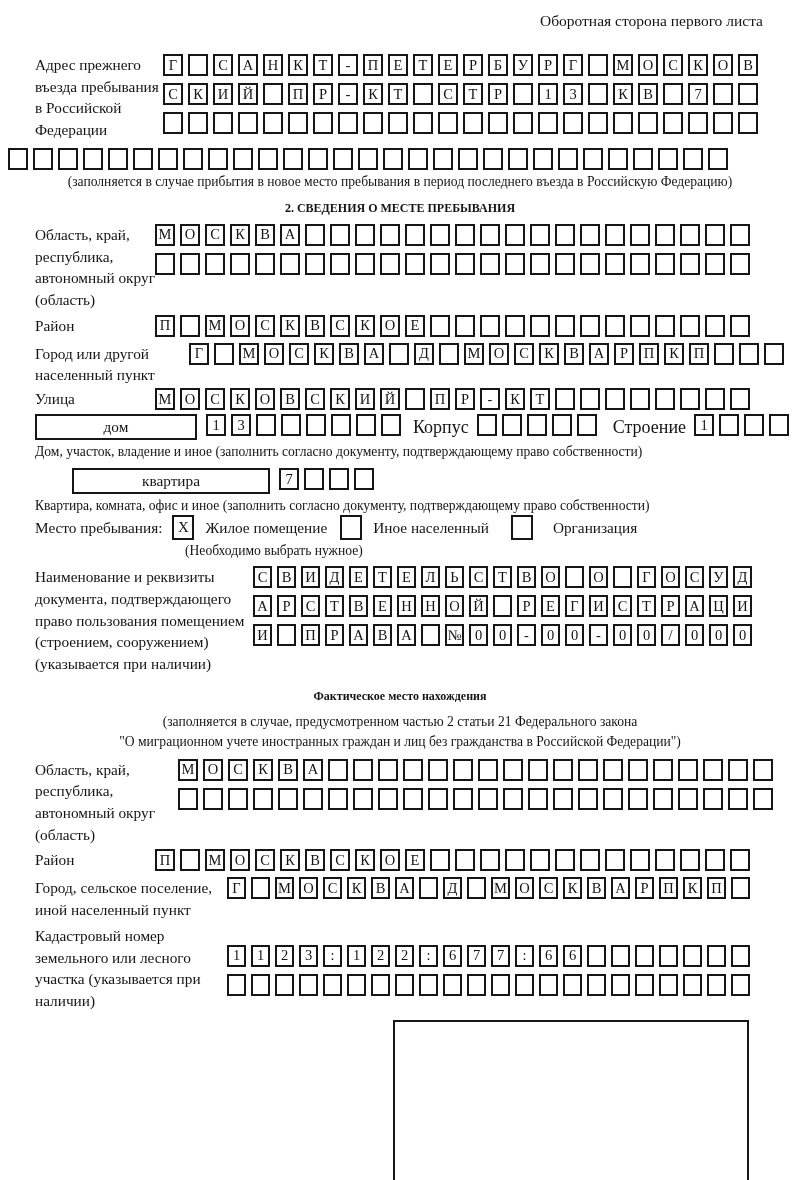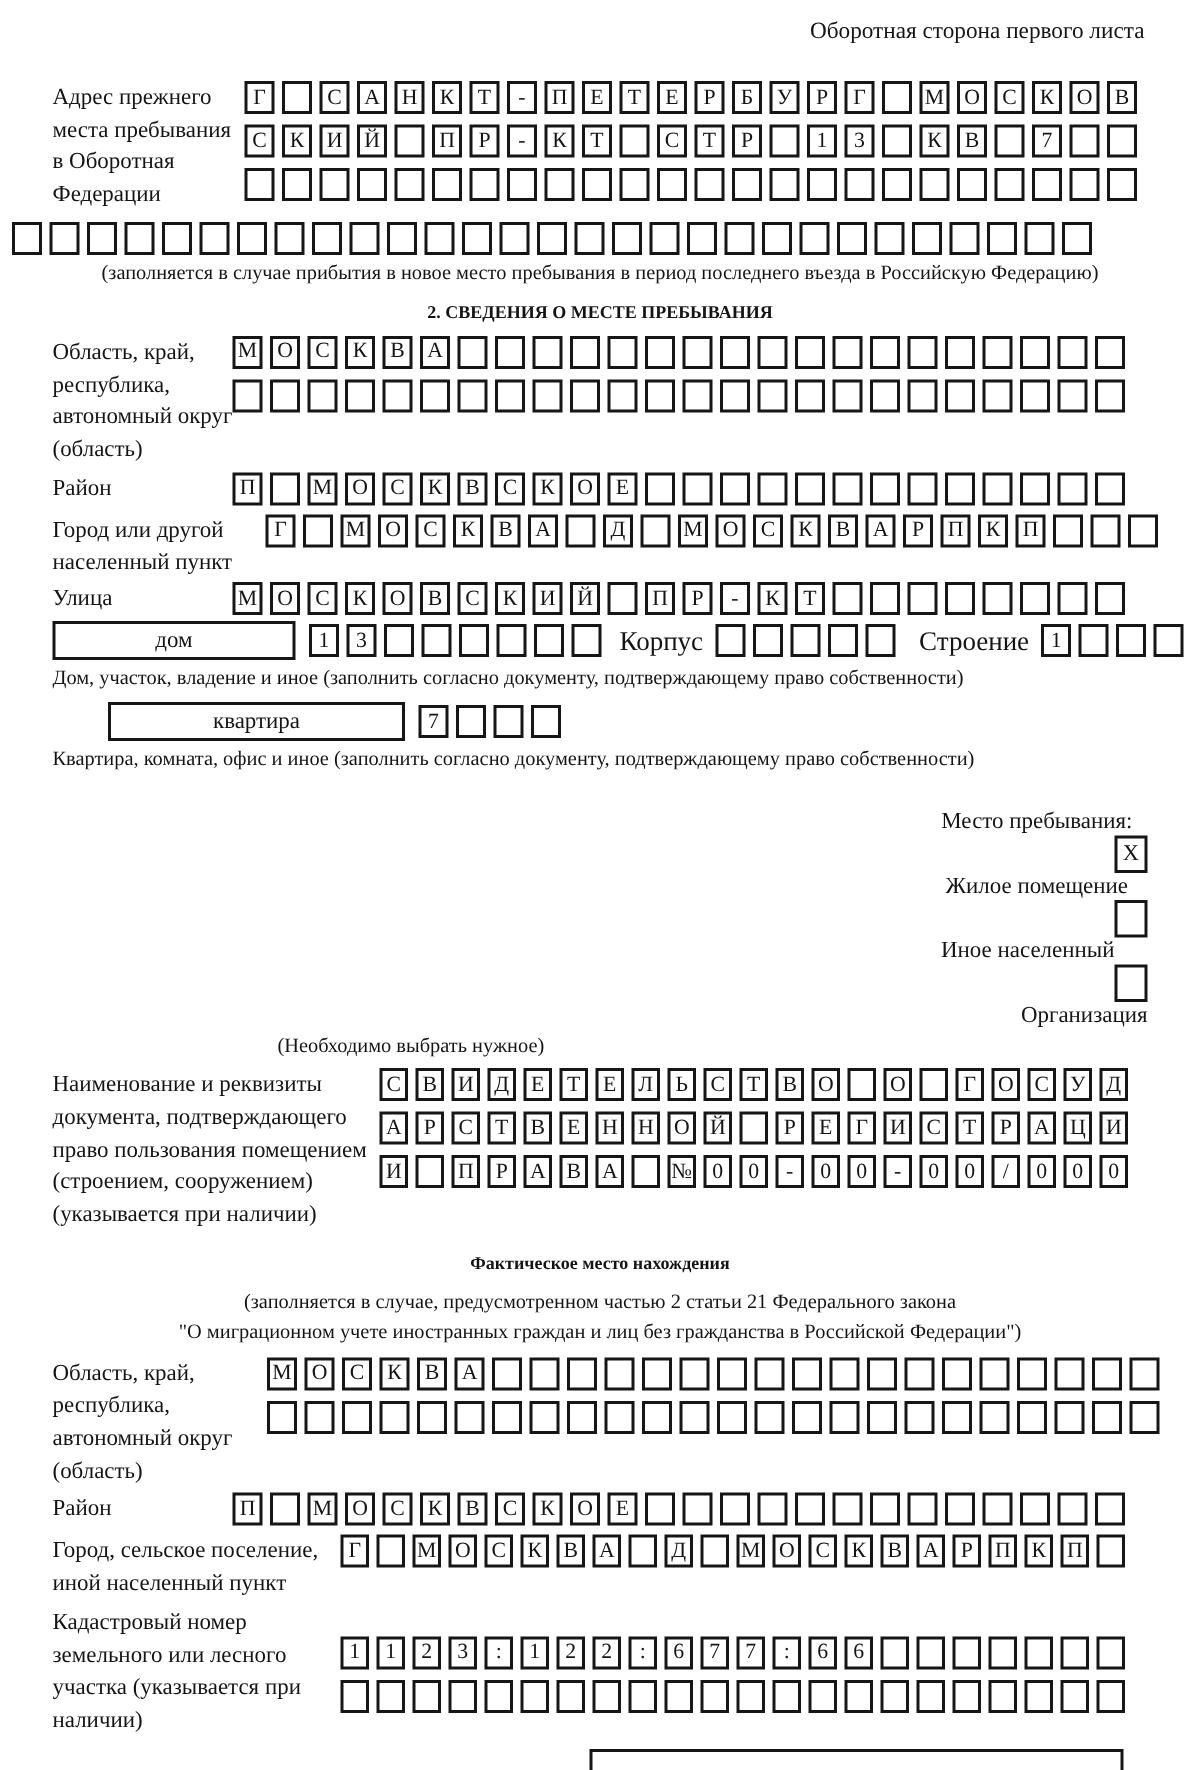--- a/index.html
+++ b/index.html
@@ -27,46 +27,46 @@
 
   .fullrow { margin: 7px 0 0 -27px; }
   .caption { font-size: 13.6px; line-height: 1.25; margin-top: 4px; }
   .center { text-align: center; }
 
   .sec-title { text-align: center; font-weight: bold; font-size: 12px; margin: 10px 0 8px 0; }
 
   .mb6 { margin-bottom: 6px; }
   .mb4 { margin-bottom: 4px; }
 
-  .house-row { display: flex; align-items: center; margin: 0 0 2px 0; }
+  .house-row { display: flex; align-items: flex-start; margin: 0 0 2px 0; }
   .fieldbox { border: 2px solid #161616; height: 26px; display: flex; align-items: center;
               justify-content: center; font-size: 15.3px; flex: none; }
   .fb-house { width: 162px; margin-right: 9px; }
   .fb-apt { width: 198px; margin-right: 9px; }
   .inline-lbl { font-size: 18px; line-height: 26px; flex: none; }
 
-  .stay-row { display: flex; align-items: flex-end; margin-top: 24px; flex-direction: column; }
+  .stay-row { display: flex; align-items: center; margin-top: 0; }
   .checkbox { width: 22px; height: 25px; border: 2px solid #161616; flex: none;
               display: flex; align-items: center; justify-content: center; font-size: 15px; }
   .stay-lbl { font-size: 15.3px; }
   .choose-caption { width: 300px; margin-left: 150px; text-align: left; font-size: 13.6px; margin-top: 3px; }
 
   .fact-captions { font-size: 13.6px; text-align: center; line-height: 1.5; margin-bottom: 6px; }
 
   .stamp-box { width: 356px; height: 172px; border: 2px solid #161616; margin: 8px 0 6px 358px; }
 </style>
 </head>
 <body>
 
 <div class="page">
 
   <div class="header-right">Оборотная сторона первого листа</div>
 
   <div class="row-flex mb4">
-    <div class="lbl w128">Адрес прежнего места пребывания в Оборотная Федерации</div>
+    <div class="lbl w128">Адрес прежнего въезда пребывания в Российской Федерации</div>
     <div class="cellcol">
       <div class="cells">
           <div class="cell">Г</div>
           <div class="cell"></div>
           <div class="cell">С</div>
           <div class="cell">А</div>
           <div class="cell">Н</div>
           <div class="cell">К</div>
           <div class="cell">Т</div>
           <div class="cell">-</div>
@@ -257,21 +257,21 @@
         <div class="cell"></div>
         <div class="cell"></div>
         <div class="cell"></div>
         <div class="cell"></div>
         <div class="cell"></div>
         <div class="cell"></div>
         <div class="cell"></div>
       </div>
   </div>
 
-  <div class="row-flex" style="margin-bottom:2px;">
+  <div class="row-flex" style="margin-bottom:2px;gap:12px;">
     <div class="lbl w142">Город или другой населенный пункт</div>
     <div class="cells">
         <div class="cell">Г</div>
         <div class="cell"></div>
         <div class="cell">М</div>
         <div class="cell">О</div>
         <div class="cell">С</div>
         <div class="cell">К</div>
         <div class="cell">В</div>
         <div class="cell">А</div>

